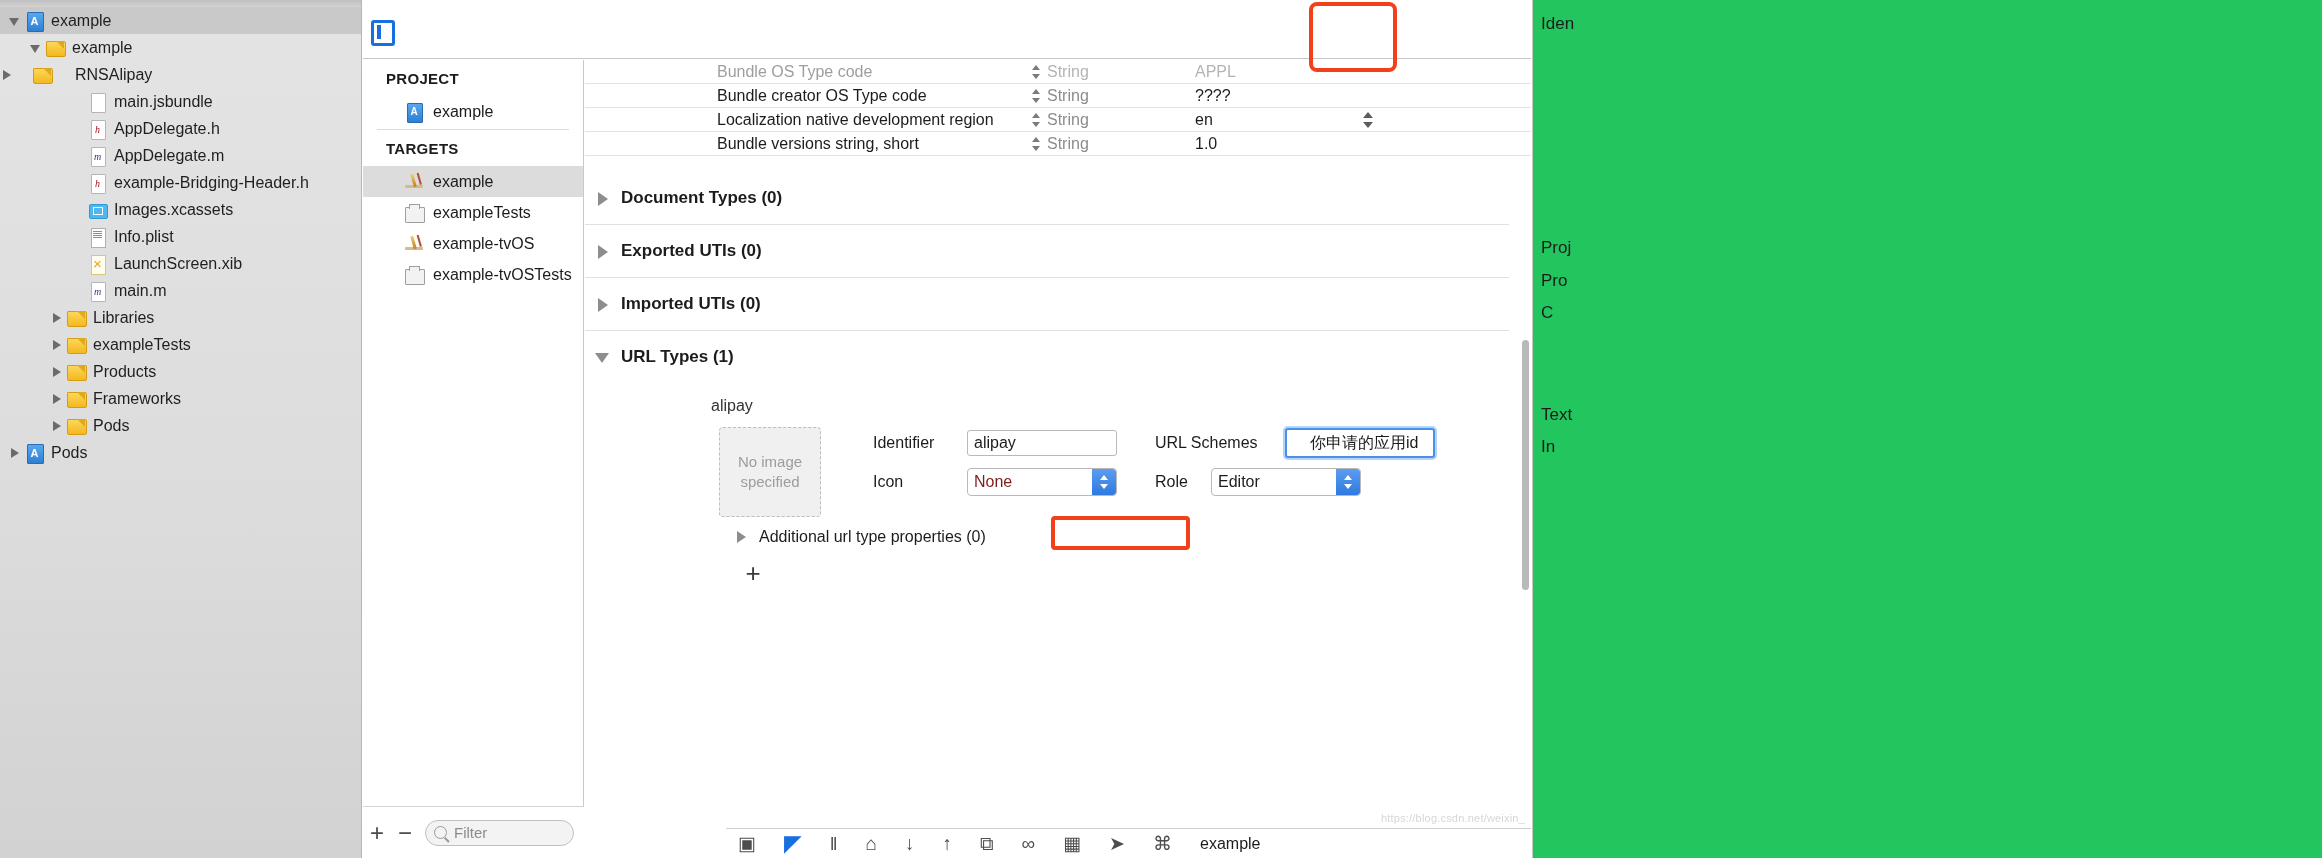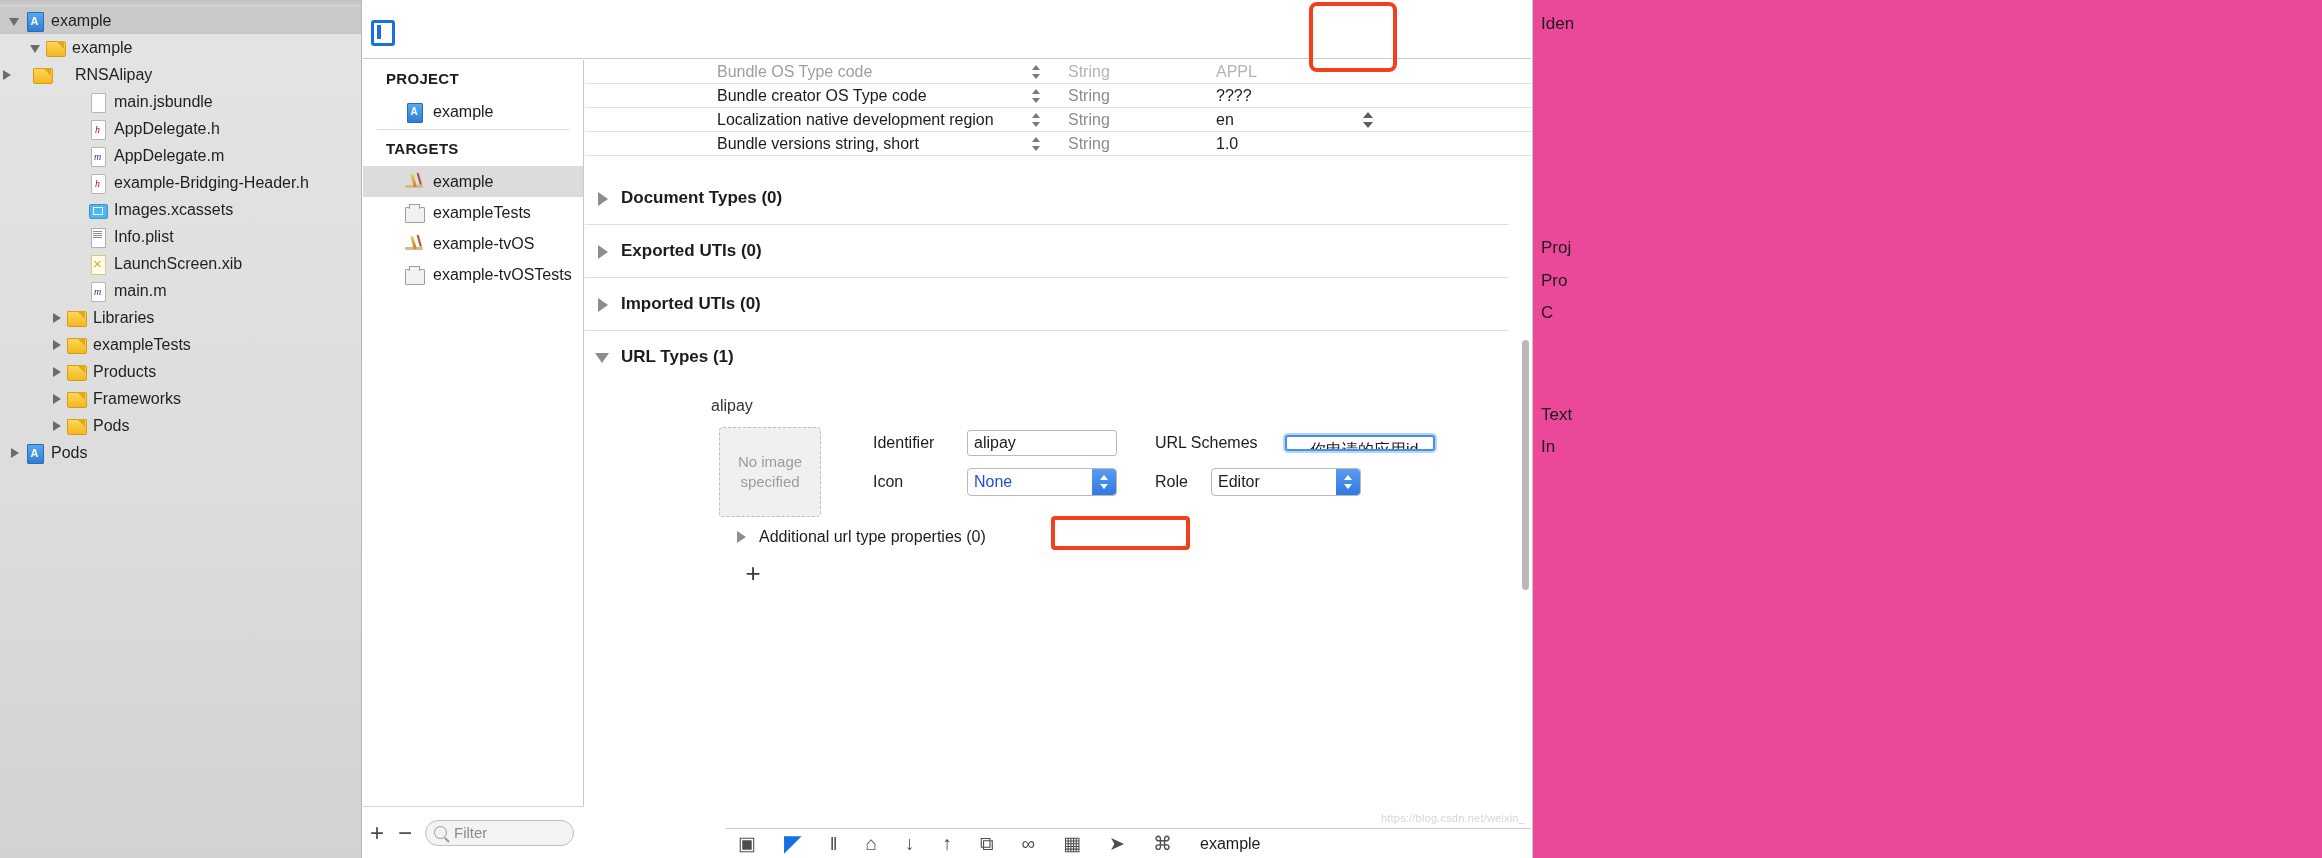--- a/index.html
+++ b/index.html
@@ -217,21 +217,21 @@
     width: 22px; flex: 0 0 22px; position: relative; height: 22px;
   }
   .prop-step::before {
     content:""; position:absolute; left:7px; top:4px;
     border-bottom:5px solid #7a7a7a; border-left:4px solid transparent; border-right:4px solid transparent;
   }
   .prop-step::after {
     content:""; position:absolute; left:7px; bottom:4px;
     border-top:5px solid #7a7a7a; border-left:4px solid transparent; border-right:4px solid transparent;
   }
-  .prop-type { width: 148px; flex:0 0 148px; color:#8c8c8c;margin-left:21px; }
+  .prop-type { width: 148px; flex:0 0 148px; color:#8c8c8c; }
   .prop-val { flex: 1; color:#1c1c1c; }
   .prop-row.faded .prop-type, .prop-row.faded .prop-val { color:#b4b4b4; }
   .prop-step-right {
     width: 26px; flex:0 0 26px; position: relative; height:22px; margin-right: 150px;
   }
   .prop-step-right::before {
     content:""; position:absolute; left:8px; top:3px;
     border-bottom:6px solid #5c5c5c; border-left:5px solid transparent; border-right:5px solid transparent;
   }
   .prop-step-right::after {
@@ -276,28 +276,28 @@
   .w-icon  { width: 84px; }
   .w-sch   { width: 120px; }
   .w-role  { width: 46px; }
   .txtfield {
     height: 26px; border: 1px solid #b9b9b9; border-radius: 3px;
     background: #fff; font-size: 16px; color: #1c1c1c;
     padding: 0 6px; line-height: 24px; white-space: nowrap; overflow: hidden;
   }
   .txtfield.focused {
     border: 2px solid #4a90e8; box-shadow: 0 0 0 2px rgba(90,160,235,0.45);
-    height: 16px; line-height: 26px; padding-left: 23px;
+    height: 30px; line-height: 26px; padding-left: 23px;
   }
   .combofield {
     height: 28px; border: 1px solid #b9b9b9; border-radius: 4px; background:#fff;
     font-size: 16px; color: #1c1c1c; padding: 0 30px 0 6px; line-height: 26px;
     position: relative; white-space: nowrap; overflow: hidden;
   }
-  .combofield.dim { color: #1d4ed8; }
+  .combofield.dim { color: #7f1d1d; }
   .combo-arrow {
     position: absolute; right: 0px; top: 0px; width: 24px; height: 26px;
     background: linear-gradient(to bottom,#5b9cf0,#2f7ae0);
     border-radius: 0 3px 3px 0;
   }
   .combo-arrow::before {
     content:""; position:absolute; left:8px; top:6px;
     border-bottom:5px solid #fff; border-left:4px solid transparent; border-right:4px solid transparent;
   }
   .combo-arrow::after {
@@ -330,21 +330,21 @@
 
   
   .v-scroll {
     position: absolute; right: 2px; top: 280px; width: 7px; height: 250px;
     background: #b9b9b9; border-radius: 4px;
   }
 
   
   .inspector {
     position: absolute; left: 1532px; top: 0; width: 790px; height: 858px;
-    background: #ec4899; border-left: 1px solid #c6c6c6; overflow:hidden;
+    background: #22c55e; border-left: 1px solid #c6c6c6; overflow:hidden;
   }
   .insp-item {
     position: absolute; left: 8px; font-size: 17px; color: #1c1c1c; white-space: nowrap;
   }
 
   
   .bottombar {
     position: absolute; left: 363px; bottom: 0; width: 1168px; height: 30px;
     background: #ffffff; border-top: 1px solid #cfcfcf;
     display: flex; align-items: center; padding-left: 12px; gap: 28px;

